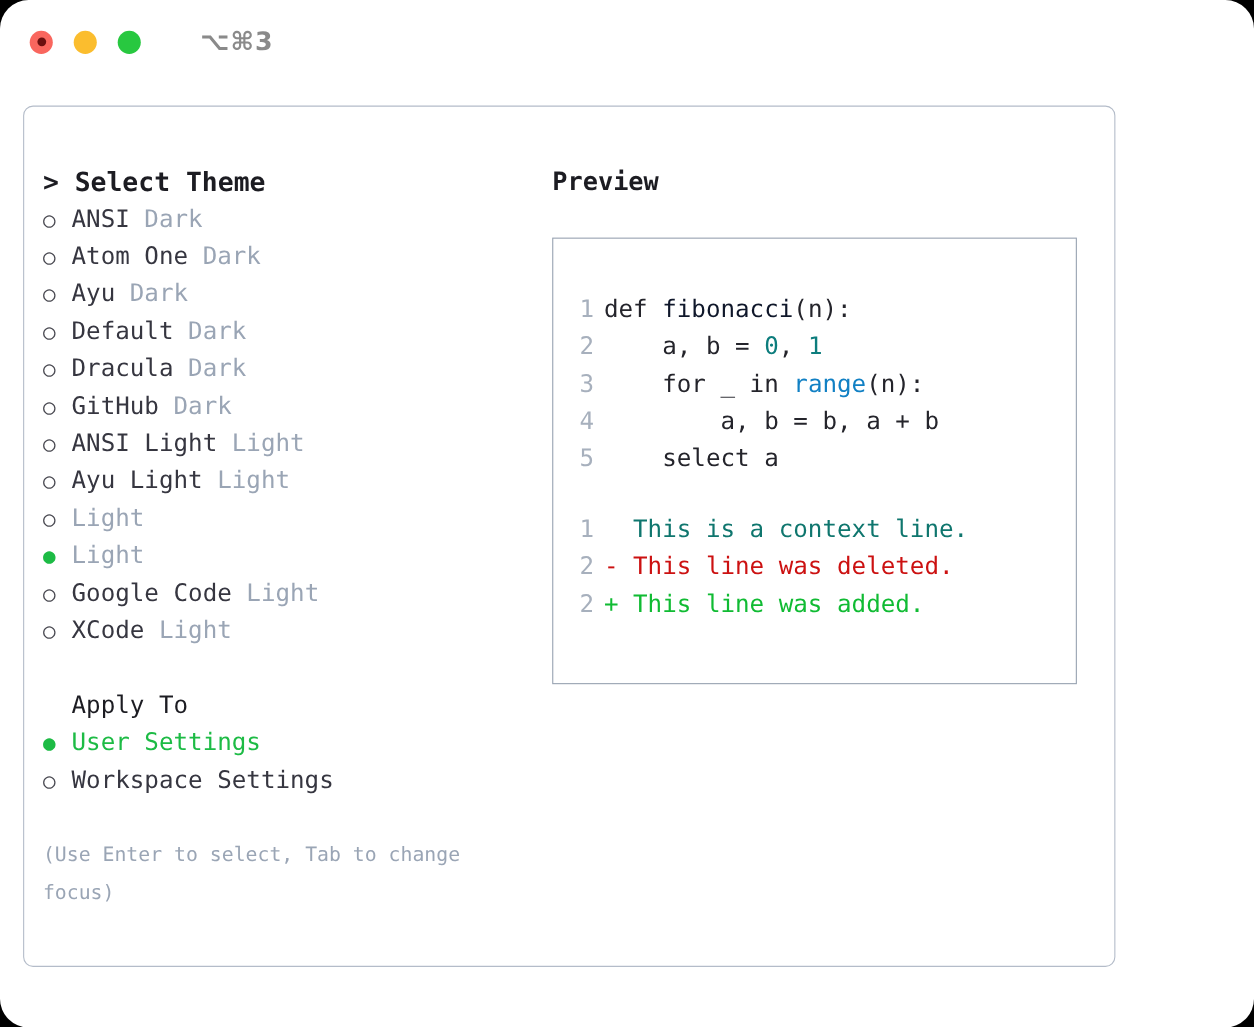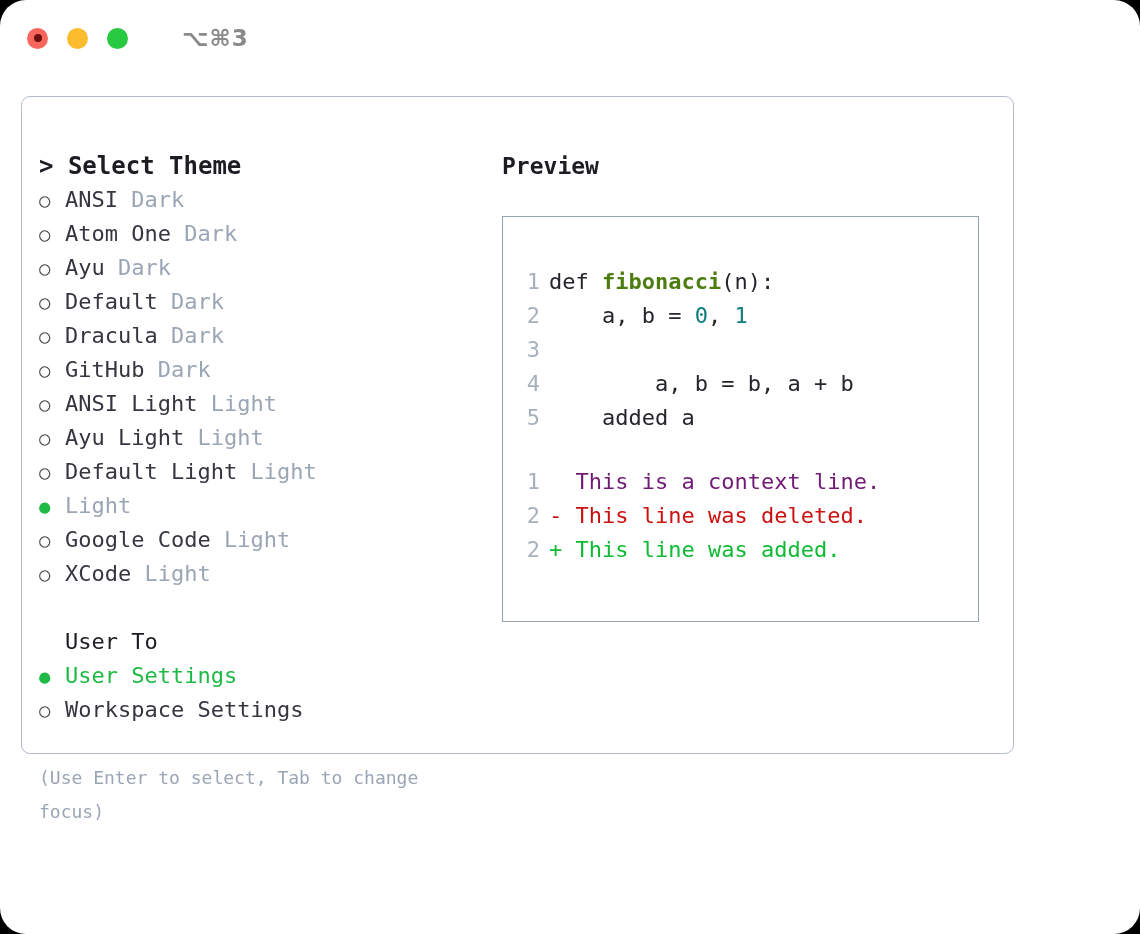--- a/index.html
+++ b/index.html
@@ -64,21 +64,21 @@
     letter-spacing: 1px;
     font-family: "DejaVu Sans", "Liberation Sans", sans-serif;
   }
 
   
   #panel {
     position: absolute;
     left: 21px;
     top: 96px;
     width: 993px;
-    height: 658px;
+    height: 783px;
     border: 1.6px solid #b4bcc9;
     border-radius: 9px;
     background: #ffffff;
   }
 
   #panel-inner {
     position: absolute;
     left: 0; top: 0;
     width: 100%; height: 100%;
     display: flex;
@@ -166,27 +166,27 @@
     white-space: pre;
   }
   .lineno {
     width: 46px;
     flex: 0 0 46px;
     text-align: right;
     color: #a7b0bd;
     padding-right: 9px;
   }
   .codetext { color: #24242b; }
-  .tok-fn      { color: #4d7c0f; font-weight: 700; text-align: right; }
+  .tok-fn      { color: #0f172a; font-weight: 400; text-align: right; }
   .tok-num     { color: #0d7d7d; }
   .tok-builtin { color: #1180c4; }
   .tok-plain   { color: #24242b; }
 
   .diff-gap { height: 30px; }
-  .diff-ctx { color: #701a75; }
+  .diff-ctx { color: #0f766e; }
   .diff-del { color: #cc1111; text-align: center; }
   .diff-add { color: #10bb33; }
 </style>
 </head>
 <body>
 
 <div id="window">
 
   <div id="titlebar">
     <div id="traffic-lights">
@@ -206,48 +206,48 @@
 
         <div id="theme-list">
             <div class="opt-row"><span class="bullet">○</span><span class="opt-name">ANSI </span><span class="opt-tag">Dark</span></div>
             <div class="opt-row"><span class="bullet">○</span><span class="opt-name">Atom One </span><span class="opt-tag">Dark</span></div>
             <div class="opt-row"><span class="bullet">○</span><span class="opt-name">Ayu </span><span class="opt-tag">Dark</span></div>
             <div class="opt-row"><span class="bullet">○</span><span class="opt-name">Default </span><span class="opt-tag">Dark</span></div>
             <div class="opt-row"><span class="bullet">○</span><span class="opt-name">Dracula </span><span class="opt-tag">Dark</span></div>
             <div class="opt-row"><span class="bullet">○</span><span class="opt-name">GitHub </span><span class="opt-tag">Dark</span></div>
             <div class="opt-row"><span class="bullet">○</span><span class="opt-name">ANSI Light </span><span class="opt-tag">Light</span></div>
             <div class="opt-row"><span class="bullet">○</span><span class="opt-name">Ayu Light </span><span class="opt-tag">Light</span></div>
-            <div class="opt-row"><span class="bullet">○</span><span class="opt-name">Default Light </span><span class="opt-tag">Light</span></div>
+            <div class="opt-row"><span class="bullet">○</span><span class="opt-tag">Light</span></div>
             <div class="opt-row selected"><span class="bullet on">●</span><span class="opt-tag">Light</span></div>
             <div class="opt-row"><span class="bullet">○</span><span class="opt-name">Google Code </span><span class="opt-tag">Light</span></div>
             <div class="opt-row"><span class="bullet">○</span><span class="opt-name">XCode </span><span class="opt-tag">Light</span></div>
           </div>
 
         <div class="spacer-sm"></div>
 
-        <div class="group-head">User To</div>
+        <div class="group-head">Apply To</div>
 
         <div id="apply-list">
             <div class="opt-row selected"><span class="bullet on">●</span><span class="opt-name">User Settings</span></div>
             <div class="opt-row"><span class="bullet">○</span><span class="opt-name">Workspace Settings</span></div>
           </div>
 
         <div id="hint">(Use Enter to select, Tab to change focus)</div>
       </div>
 
       <div id="right-col">
         <div id="preview-title">Preview</div>
 
         <div id="preview-box">
           <div id="code-block">
               <div class="code-line"><span class="lineno">1</span><span class="codetext"><span class="tok-plain">def </span><span class="tok-fn">fibonacci</span><span class="tok-plain">(n):</span></span></div>
               <div class="code-line"><span class="lineno">2</span><span class="codetext"><span class="tok-plain">    a, b = </span><span class="tok-num">0</span><span class="tok-plain">, </span><span class="tok-num">1</span></span></div>
-              <div class="code-line"><span class="lineno">3</span></div>
+              <div class="code-line"><span class="lineno">3</span><span class="codetext"><span class="tok-plain">    for _ in </span><span class="tok-builtin">range</span><span class="tok-plain">(n):</span></span></div>
               <div class="code-line"><span class="lineno">4</span><span class="codetext"><span class="tok-plain">        a, b = b, a + b</span></span></div>
-              <div class="code-line"><span class="lineno">5</span><span class="codetext"><span class="tok-plain">    added a</span></span></div>
+              <div class="code-line"><span class="lineno">5</span><span class="codetext"><span class="tok-plain">    select a</span></span></div>
             </div>
           <div class="diff-gap"></div>
           <div id="diff-block">
               <div class="code-line"><span class="lineno">1</span><span class="diff-ctx">  This is a context line.</span></div>
               <div class="code-line"><span class="lineno">2</span><span class="diff-del">- This line was deleted.</span></div>
               <div class="code-line"><span class="lineno">2</span><span class="diff-add">+ This line was added.</span></div>
             </div>
         </div>
       </div>
 

